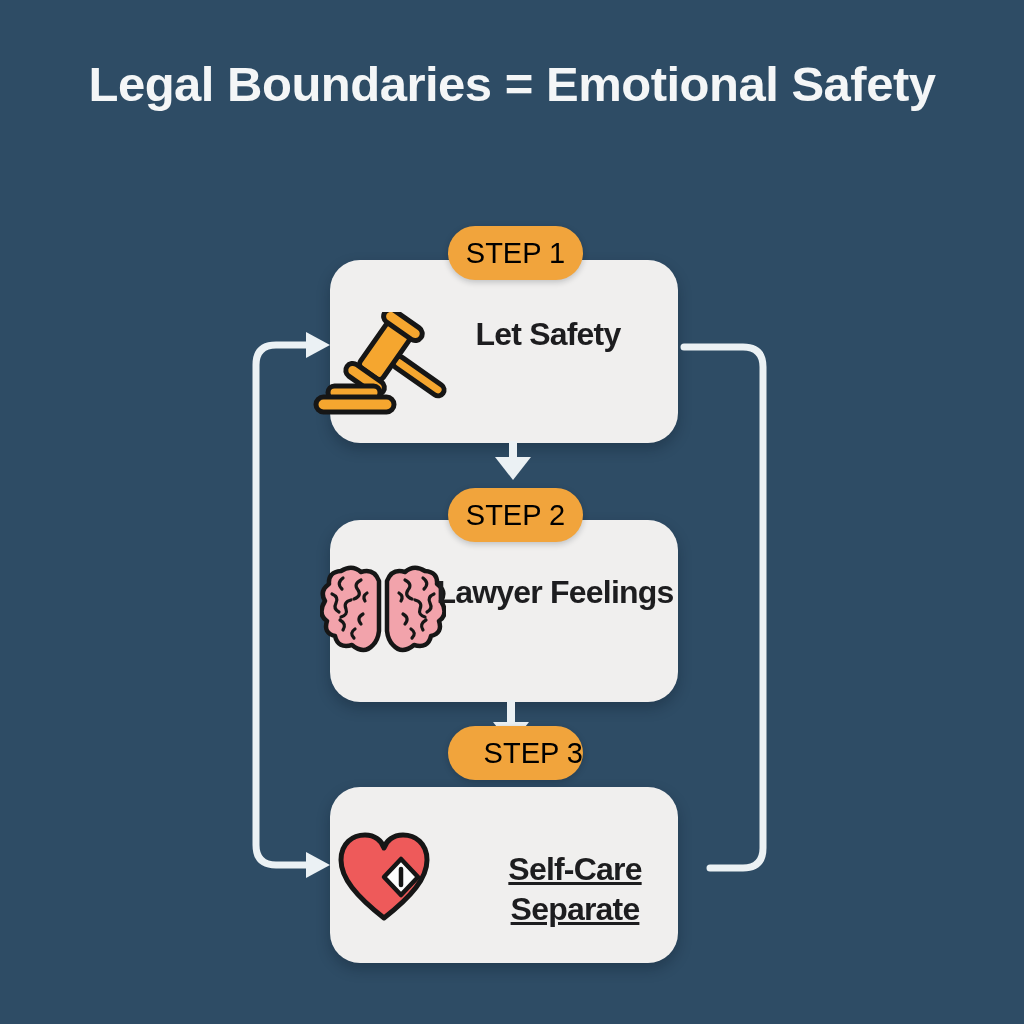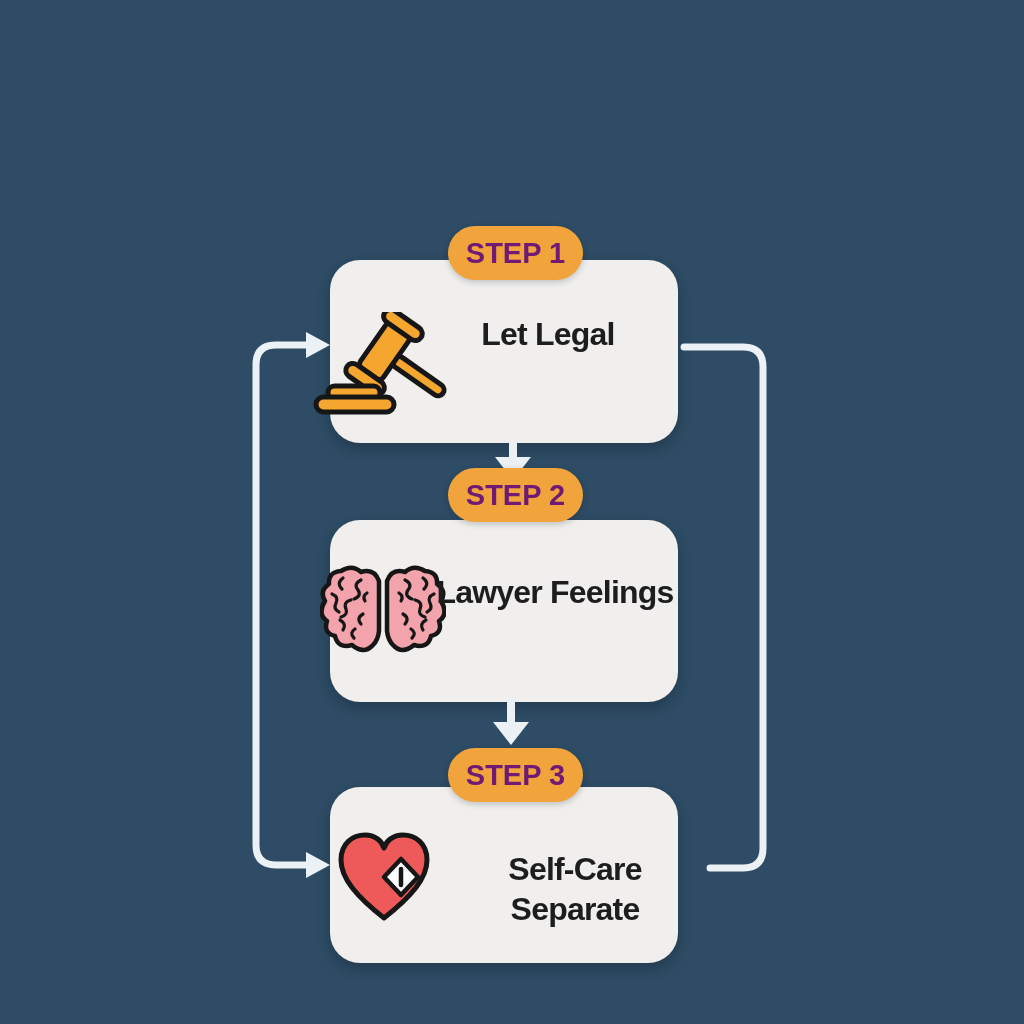--- a/index.html
+++ b/index.html
@@ -18,37 +18,38 @@
     border-radius:30px;box-shadow:0 6px 14px rgba(8,18,28,0.28);z-index:1;
   }
   #card1{top:260px;height:183px;}
   #card2{top:520px;height:182px;}
   #card3{top:787px;height:176px;}
   .badge{
     position:absolute;left:448px;width:135px;height:54px;background:#f1a43c;
     border-radius:27px;display:flex;align-items:center;justify-content:center;
     z-index:3;box-shadow:0 2px 6px rgba(8,18,28,0.22);
   }
-  .badge span{color:#701a75;font-size:29px;font-weight:bold;letter-spacing:0;}
-  #badge1{top:226px;} #badge2{top:468px;text-align:center;} #badge3{top:748px;}
+  .badge span{color:#000000;font-size:29px;font-weight:normal;letter-spacing:0;}
+  #badge1{top:226px;} #badge2{top:488px;text-align:center;} #badge3{top:726px;justify-content:flex-end;}
   .cardtext{
     position:absolute;z-index:2;text-align:center;color:#1d1d1f;
     font-weight:bold;font-size:32px;line-height:40px;letter-spacing:-0.8px;
   }
   .cardtext span{display:block;}
   #text1{left:428px;top:314px;width:240px;}
   #text2{left:420px;top:572px;width:270px;}
-  #text3{left:445px;top:849px;width:260px;}
+  #text3{left:445px;top:849px;width:260px;text-decoration:underline;}
   .abs{position:absolute;z-index:2;}
 </style>
 </head>
 <body>
 
 <div class="canvas">
 
+  <h1 class="title">Legal Boundaries = Emotional Safety</h1>
 
   <svg class="abs" style="left:238px;top:323px;" width="100" height="566" viewBox="0 0 100 566">
     <path d="M 70 22 L 38 22 Q 18 22 18 42 L 18 522 Q 18 542 38 542 L 70 542" fill="none" stroke="#ebf1f4" stroke-width="7"></path>
     <polygon points="68,9 92,22 68,35" fill="#ebf1f4"></polygon>
     <polygon points="68,529 92,542 68,555" fill="#ebf1f4"></polygon>
   </svg>
 
   <svg class="abs" style="left:676px;top:325px;" width="100" height="560" viewBox="0 0 100 560">
     <path d="M 8 22 L 67 22 Q 87 22 87 42 L 87 523 Q 87 543 67 543 L 34 543" fill="none" stroke="#ebf1f4" stroke-width="7" stroke-linecap="round"></path>
   </svg>
@@ -73,21 +74,21 @@
         <rect x="12" y="-6" width="60" height="12" rx="6"></rect>
         <rect x="-14" y="-28" width="28" height="54" rx="5"></rect>
         <rect x="-22" y="-40" width="44" height="14" rx="7"></rect>
         <rect x="-22" y="26" width="44" height="14" rx="7"></rect>
       </g>
       <rect x="16" y="74" width="52" height="13" rx="6.5"></rect>
       <rect x="4" y="85" width="78" height="15" rx="7.5"></rect>
     </g>
   </svg>
   <div class="cardtext" id="text1">
-    <span>Let Legal</span>
+    <span>Let Safety</span>
   </div>
 
   <div class="card" id="card2"></div>
   <div class="badge" id="badge2">
     <span>STEP 2</span>
   </div>
   <svg class="abs" style="left:320px;top:563px;" width="126" height="102" viewBox="0 0 126 102">
     <g fill="#f2a3ab" stroke="#161616" stroke-width="4.5" stroke-linejoin="round">
       <path d="M 59 18 Q 54 5 41 9 Q 32 1 21 8 Q 8 9 9 21 Q -1 28 5 38 Q -3 51 7 58 Q 3 70 15 73 Q 18 86 32 82 Q 44 92 53 82 Q 58 77 59 68 Z"></path>
       <g transform="translate(126,0) scale(-1,1)">

